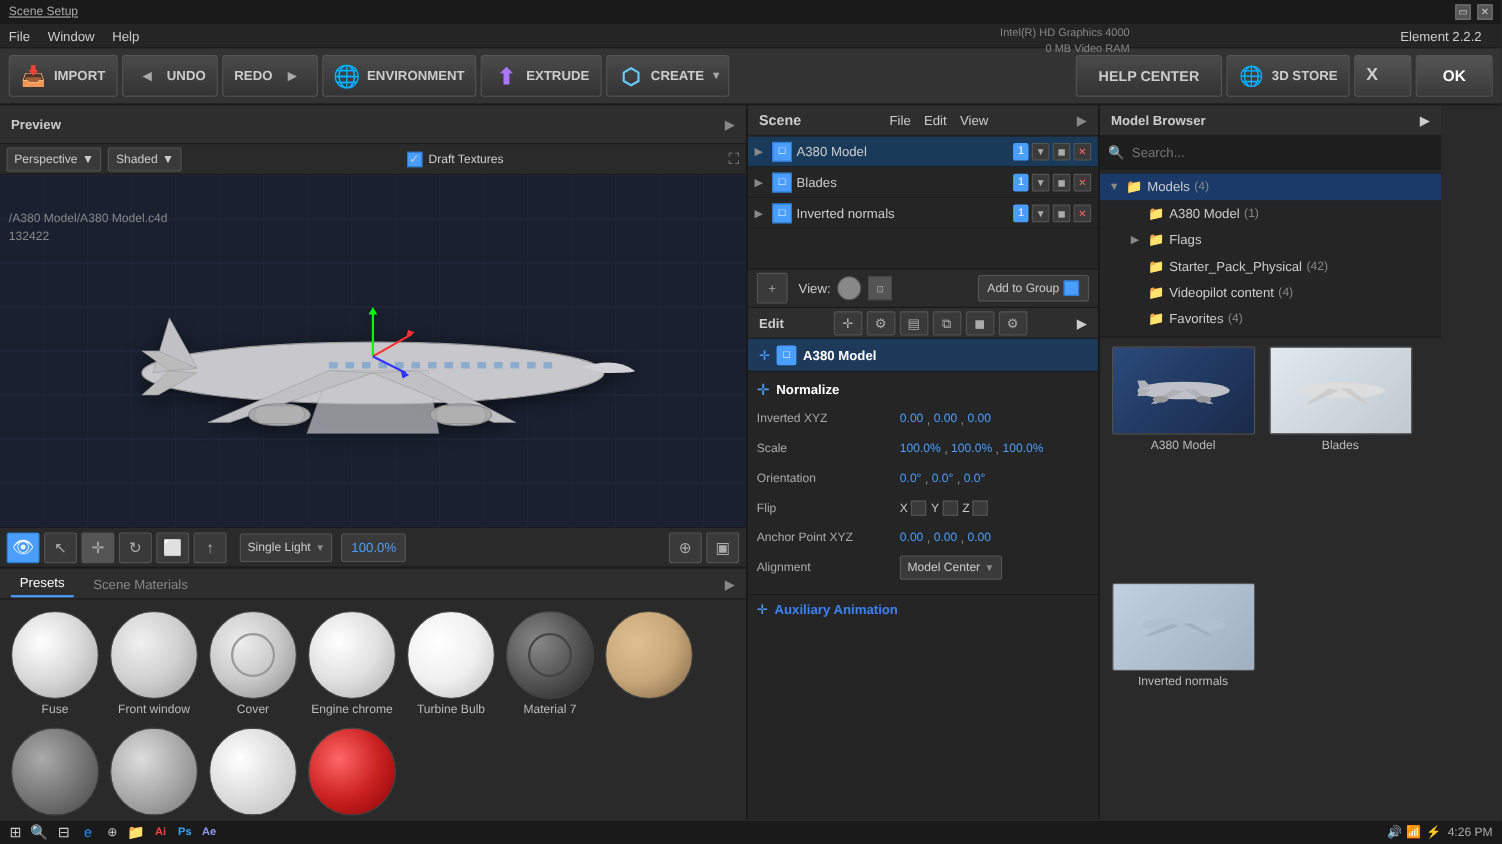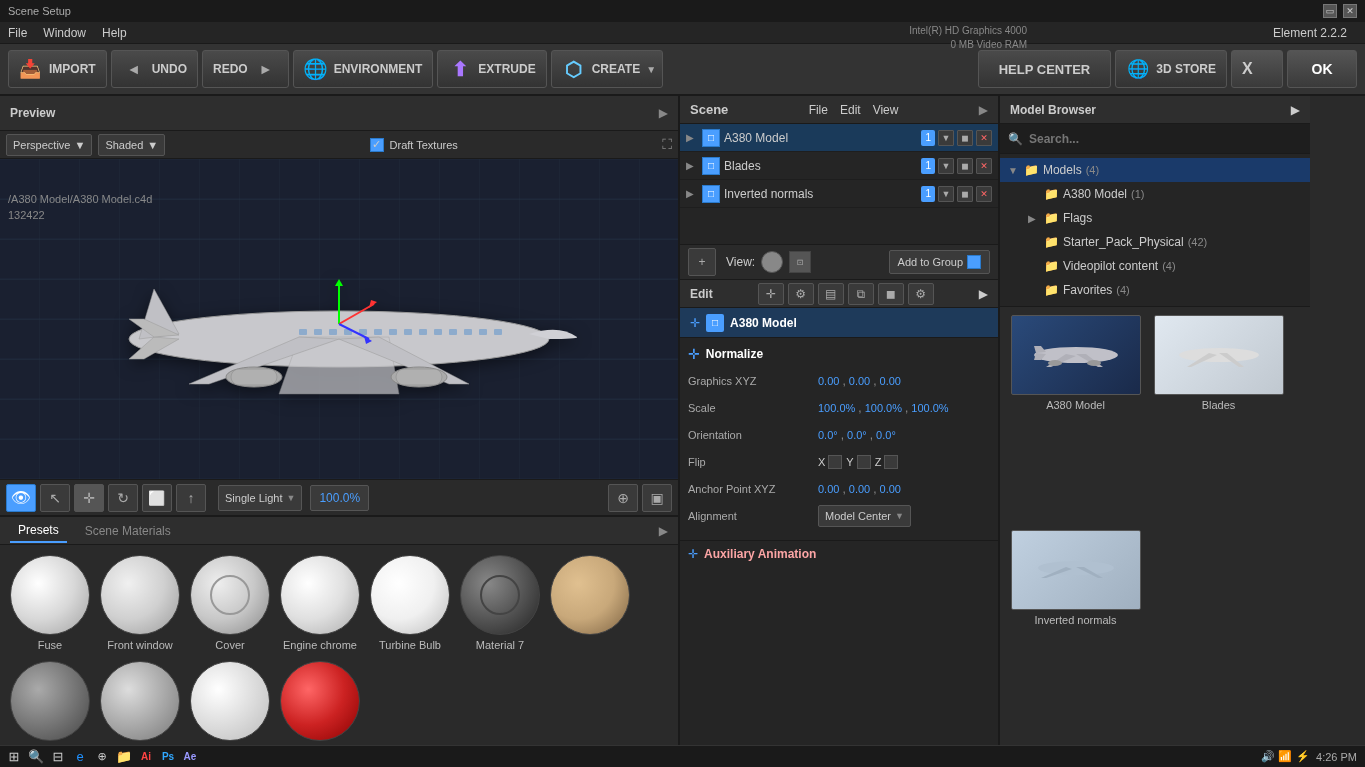--- a/index.html
+++ b/index.html
@@ -1,20 +1,20 @@
 <!DOCTYPE html>
 <html><head>
   <meta charset="utf-8">
   <style>
     * { box-sizing: border-box; margin: 0; padding: 0; }
     body { background: #2a2a2a; color: #ccc; font-family: 'Segoe UI', Arial, sans-serif; font-size: 12px; width: 1365px; height: 767px; overflow: hidden; }
 
     
     #titlebar { background: #1a1a1a; height: 22px; display: flex; align-items: center; padding: 0 8px; justify-content: space-between; }
-    #titlebar .title { font-size: 11px; color: #aaa; }
+    #titlebar .title { font-size: 11px; color: #aaa; text-decoration: underline; }
     #titlebar .controls { display: flex; gap: 6px; }
     #titlebar .ctrl-btn { width: 14px; height: 14px; background: #555; border: 1px solid #777; cursor: pointer; display: flex; align-items: center; justify-content: center; font-size: 9px; color: #ccc; }
 
     
     #menubar { background: #252525; height: 22px; display: flex; align-items: center; padding: 0 8px; gap: 16px; border-bottom: 1px solid #1a1a1a; }
     #menubar span { font-size: 12px; color: #ccc; cursor: pointer; }
 
     
     #gpuinfo { position: absolute; top: 22px; right: 330px; font-size: 10px; color: #888; text-align: right; padding: 2px 8px; line-height: 14px; }
     #elementver { position: absolute; top: 22px; right: 10px; font-size: 12px; color: #ccc; padding: 4px 8px; }
@@ -131,21 +131,21 @@
     .align-select { background: #3a3a3a; border: 1px solid #555; height: 22px; padding: 0 6px; color: #ccc; font-size: 11px; display: flex; align-items: center; gap: 4px; border-radius: 2px; }
     .align-arrow { font-size: 9px; color: #888; }
     .aux-header { display: flex; align-items: center; gap: 6px; padding: 6px 8px; border-top: 1px solid #1a1a1a; }
 
     
     #right-panel { width: 310px; display: flex; flex-direction: column; }
     #browser-header { background: #2e2e2e; height: 28px; display: flex; align-items: center; padding: 0 10px; justify-content: space-between; border-bottom: 1px solid #1a1a1a; }
     .browser-title { font-size: 12px; color: #ccc; font-weight: bold; }
     #search-bar { background: #1e1e1e; height: 30px; display: flex; align-items: center; padding: 0 8px; gap: 6px; border-bottom: 1px solid #1a1a1a; }
     .search-icon { color: #666; font-size: 12px; }
-    .search-input { background: transparent; border: none; color: #f0abfc; font-size: 12px; flex: 1; outline: none; font-weight: bold; }
+    .search-input { background: transparent; border: none; color: #f0abfc; font-size: 12px; flex: 1; outline: none; }
 
     
     #model-tree { background: #252525; padding: 4px 0; border-bottom: 1px solid #1a1a1a; }
     .tree-item { height: 24px; display: flex; align-items: center; padding: 0 8px; gap: 4px; cursor: pointer; }
     .tree-item.selected { background: #1a3a6a; }
     .tree-arrow { color: #888; font-size: 10px; width: 12px; }
     .tree-folder { color: #aaa; font-size: 12px; }
     .tree-label { font-size: 12px; color: #ccc; }
     .tree-count { font-size: 11px; color: #888; }
     .tree-indent { width: 16px; flex-shrink: 0; }
@@ -491,21 +491,21 @@
         <div class="model-icon">□</div>
         <span class="model-name">A380 Model</span>
       </div>
       <div id="transform-section">
         <div class="section-header">
           <span class="section-icon">✛</span>
           <span class="section-title">Normalize</span>
         </div>
 
         <div class="prop-row">
-          <span class="prop-label">Graphics XYZ</span>
+          <span class="prop-label">Inverted XYZ</span>
           <span class="prop-value">0.00</span>
           <span style="color:#888;margin:0 3px;">,</span>
           <span class="prop-value">0.00</span>
           <span style="color:#888;margin:0 3px;">,</span>
           <span class="prop-value">0.00</span>
         </div>
 
         <div class="prop-row">
           <span class="prop-label">Scale</span>
           <span class="prop-value">100.0%</span>
@@ -556,21 +556,21 @@
           <span class="prop-label">Alignment</span>
           <div class="align-select">
             <span>Model Center</span>
             <span class="align-arrow">▼</span>
           </div>
         </div>
       </div>
 
       <div class="aux-header">
         <span style="color:#4a9eff;font-size:12px;">✛</span>
-        <span style="font-size:12px;color:#fca5a5;font-weight:bold;text-align:center;">Auxiliary Animation</span>
+        <span style="font-size:12px;color:#3b82f6;font-weight:bold;text-align:center;">Auxiliary Animation</span>
       </div>
     </div>
   </div>
 
   <div id="right-panel">
     <div id="browser-header">
       <span class="browser-title">Model Browser</span>
       <span class="expand-btn">▶</span>
     </div>
     <div id="search-bar">

